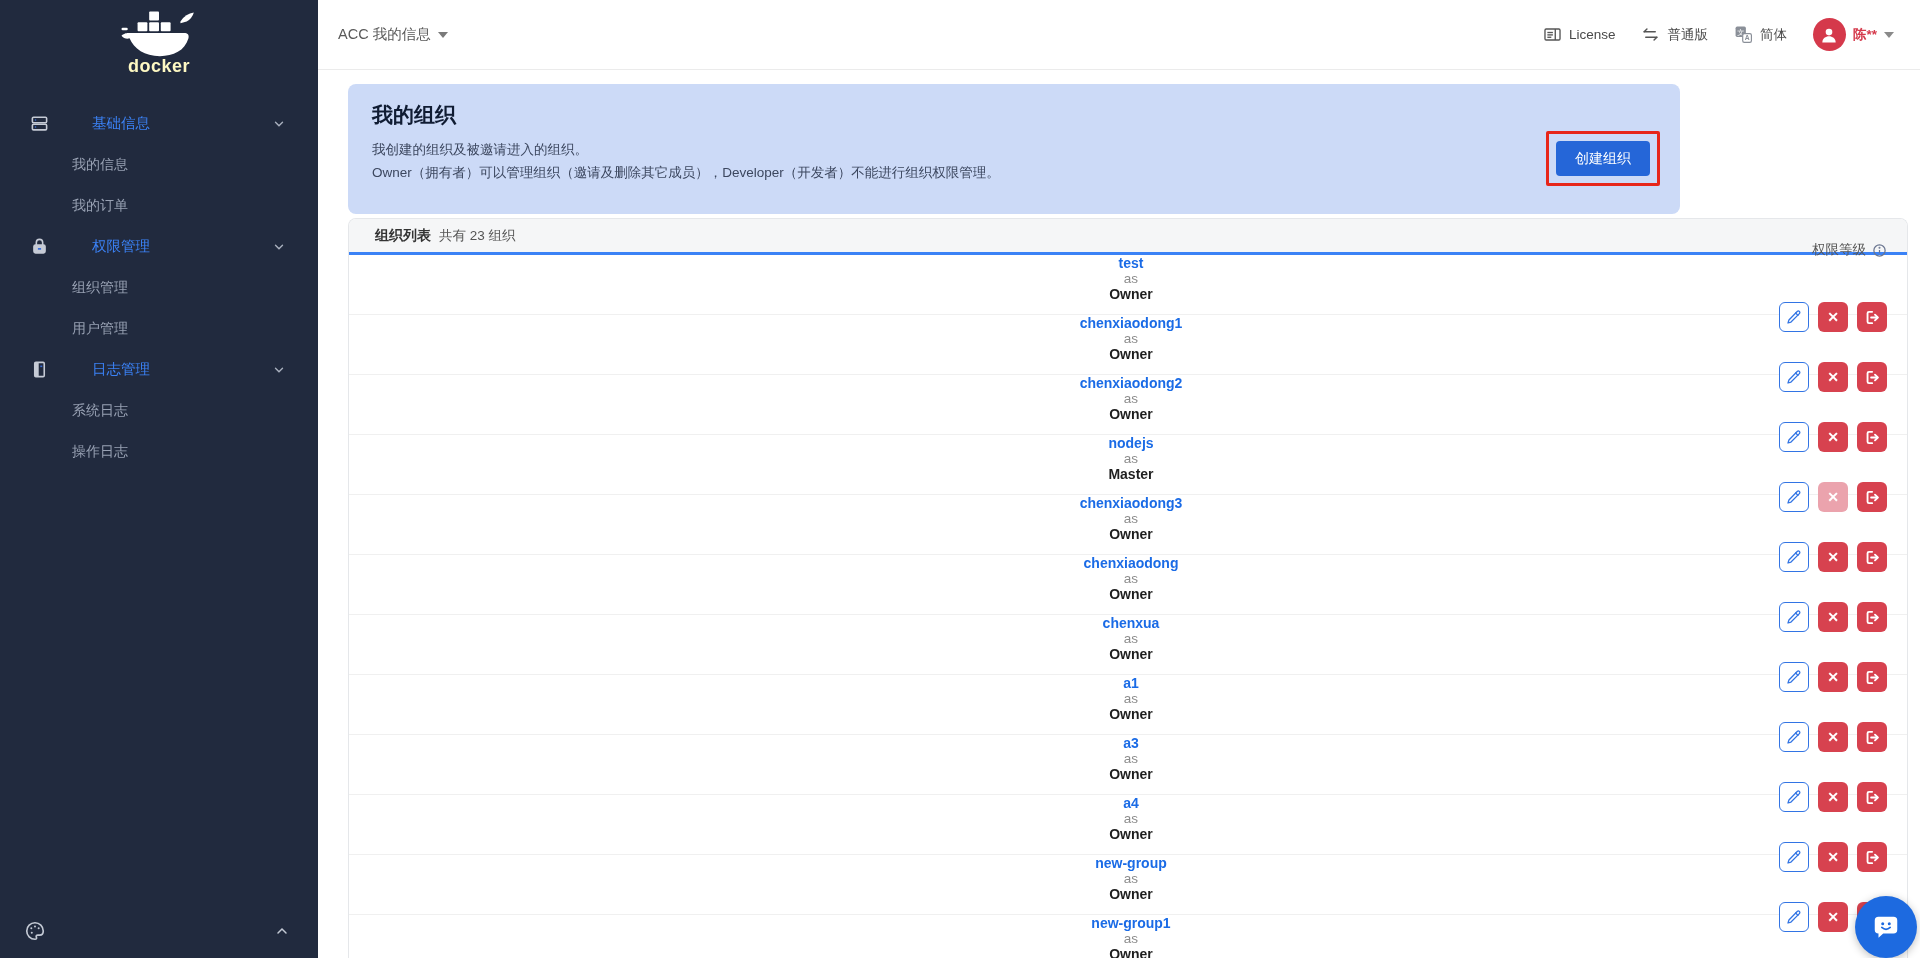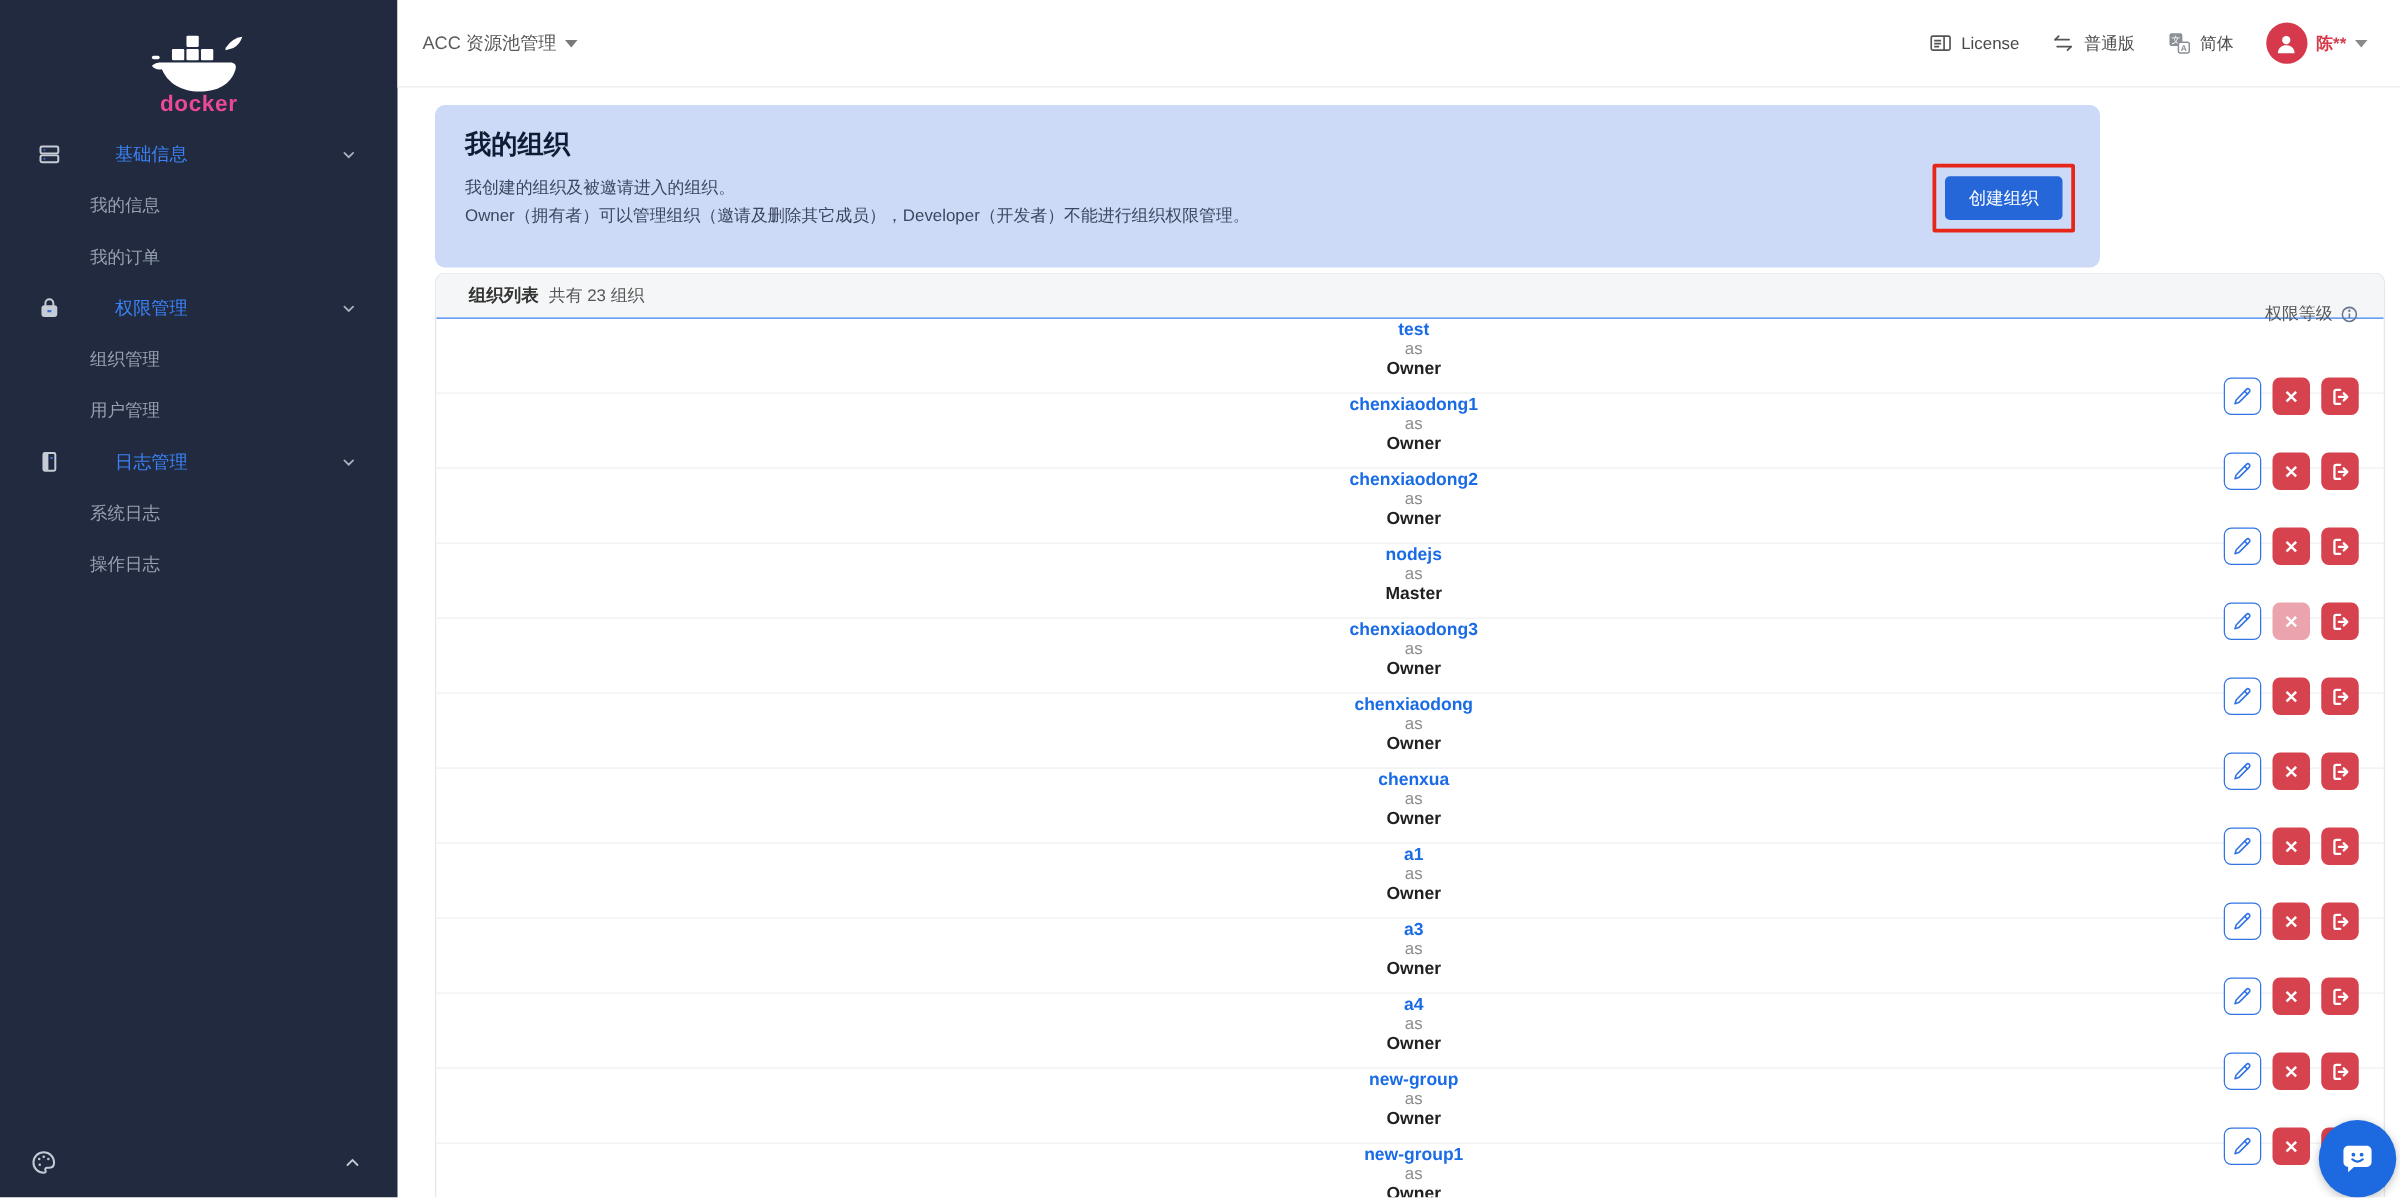--- a/index.html
+++ b/index.html
@@ -1,21 +1,21 @@
 <!DOCTYPE html>
 <html><head>
 <meta charset="utf-8">
 <style>
   * { margin:0; padding:0; box-sizing:border-box; }
   html,body { width:1920px; height:958px; overflow:hidden; background:#fff;
     font-family:"Liberation Sans", sans-serif; position:relative; }
 
   
   .sidebar { position:absolute; left:0; top:0; width:318px; height:958px; background:#212a3e; }
-  .logo-block { padding-top:25px; text-align:center; color:#ec4899; }
+  .logo-block { padding-top:8px; text-align:center; color:#fef9c3; }
   .logo-block svg { display:block; margin:0 auto; }
   .logo-word { font-size:18px; font-weight:bold; letter-spacing:.5px; margin-top:-2px; }
 
   .menu { position:absolute; top:103px; left:0; right:0; }
   .mi { height:41px; display:flex; align-items:center; color:#98a1b3; font-size:14px;
         cursor:pointer; padding-left:72px; }
   .mi.section { color:#3b82f6; font-size:14.5px; padding-left:30px;gap:34px; }
   .mi-icon { display:none; width:19px; height:19px; margin-right:9px; }
   .mi-icon.show { display:inline-flex; }
   .mi-chevron { display:none; margin-left:auto; margin-right:32px; }
@@ -44,21 +44,21 @@
   .hero-desc { font-size:13.5px; color:#3c475f; line-height:23px; margin-top:9px; }
   .create-annotation { position:absolute; right:20px; top:23px; border:3px solid #e7261a;
         border-radius:2px; padding:7px;margin-top:24px; }
   .btn-create { width:94px; height:35px; background:#2566d8; color:#fff; border:none;
         border-radius:4px; font-size:14px; font-family:inherit; cursor:pointer; }
 
   
   .table-card { position:absolute; left:348px; top:218px; width:1560px; height:740px;
         background:#fff; border:1px solid #e5e7ea; border-bottom:none;
         border-radius:8px 8px 0 0; overflow:hidden; }
-  .table-head { height:36px; background:#f5f6f7; border-bottom:1px solid #3b82f6;
+  .table-head { height:36px; background:#f5f6f7; border-bottom:3px solid #3b82f6;
         display:flex; align-items:center; padding:0 20px 0 26px; }
   .th-title { font-size:14px; font-weight:bold; color:#333; }
   .th-count { font-size:13.5px; color:#555; margin-left:8px; }
   .th-right { margin-left:auto; display:flex; align-items:center; gap:6px; font-size:13.5px; color:#555;margin-top:29px; }
 
   .row { height:60px; display:flex; align-items:center; padding:0 20px 0 26px;
         border-bottom:1px solid #f0f0f0;flex-direction:column; }
   .row-name { color:#1a6be6; font-weight:bold; font-size:14px; cursor:pointer; }
   .row-as { color:#8c8c8c; font-size:13.5px; margin:0 6px; }
   .row-role { color:#1f1f1f; font-weight:bold; font-size:14px; }
@@ -198,21 +198,21 @@
     <span>
       <svg width="16" height="16" viewBox="0 0 24 24" fill="none" stroke="#c3c9d4" stroke-width="2.2" stroke-linecap="round">
         <polyline points="6 15 12 9 18 15"></polyline>
       </svg>
     </span>
   </div>
 </aside>
 
 <header class="topbar">
   <div class="app-sel">
-    <span>ACC 资源池管理</span>
+    <span>ACC 我的信息</span>
     <span class="caret"></span>
   </div>
   <div class="top-right">
     <div class="top-item">
       <svg width="19" height="19" viewBox="0 0 24 24" fill="none" stroke="#555" stroke-width="1.7">
         <rect x="2.5" y="5" width="19" height="14" rx="1.5"></rect>
         <line x1="15.5" y1="5" x2="15.5" y2="19"></line>
         <line x1="5.5" y1="9.5" x2="12.5" y2="9.5"></line>
         <line x1="5.5" y1="12.5" x2="12.5" y2="12.5"></line>
         <line x1="5.5" y1="15.5" x2="10.5" y2="15.5"></line>

